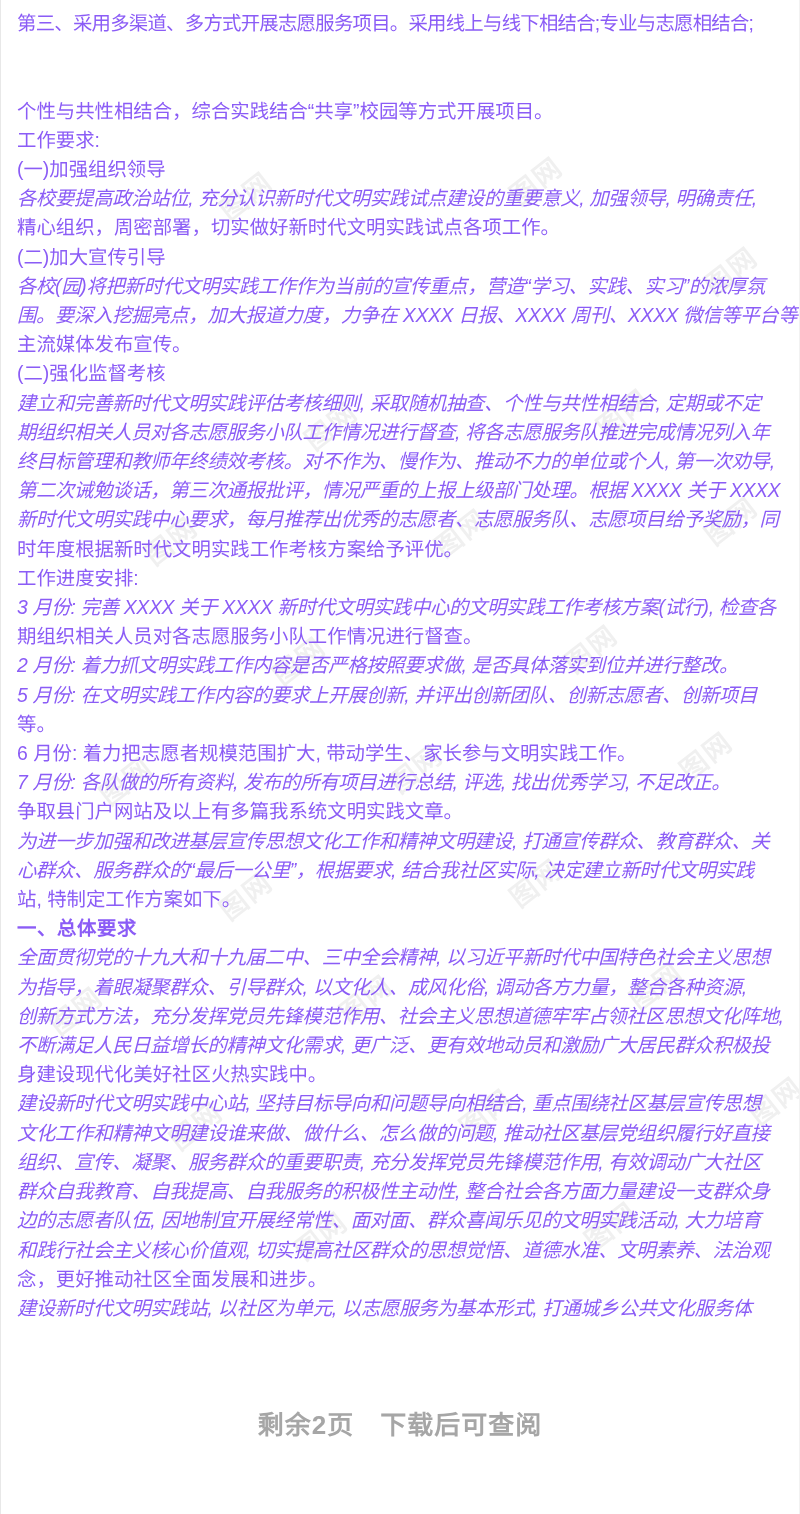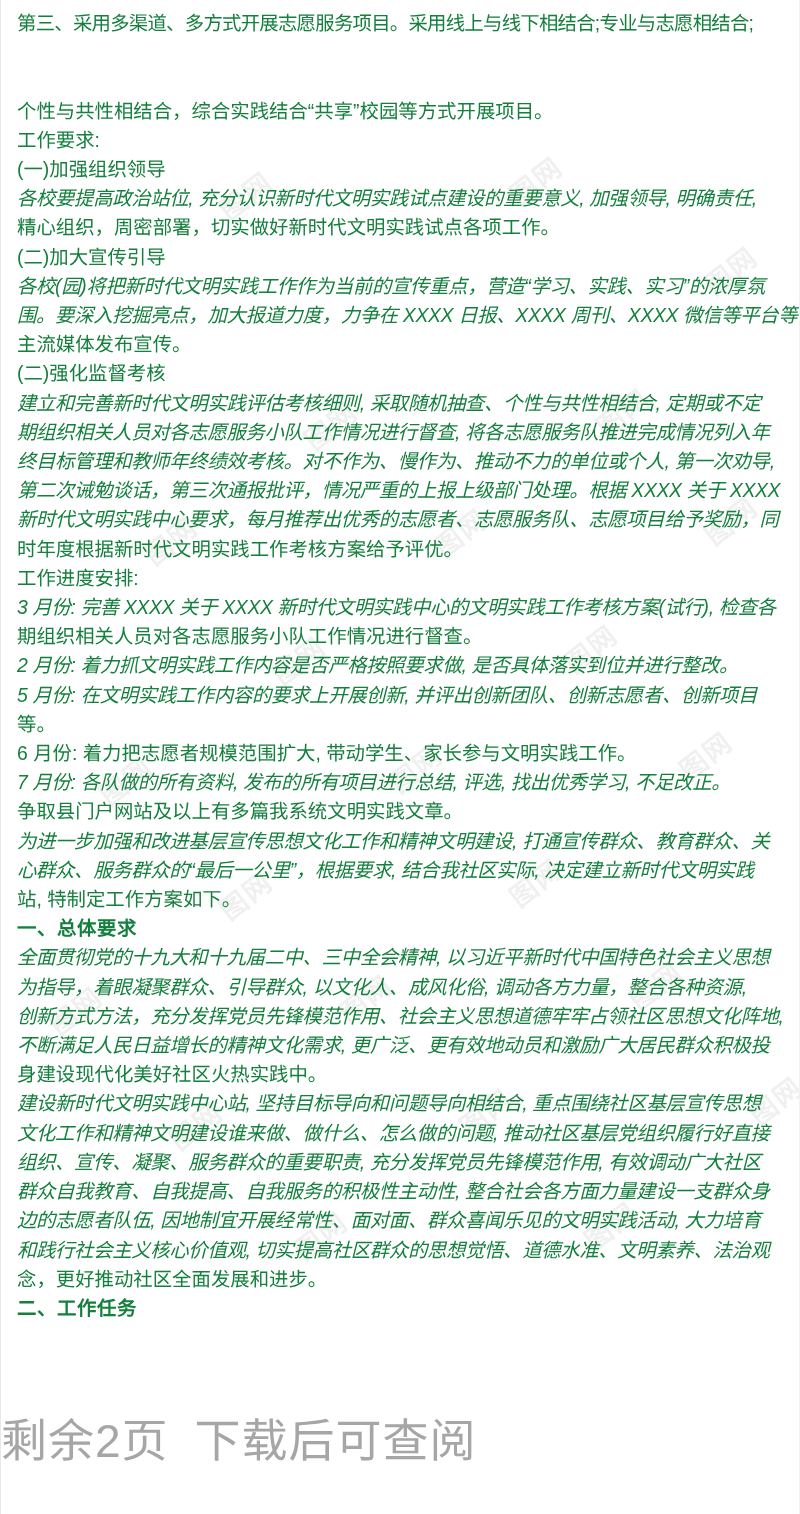--- a/index.html
+++ b/index.html
@@ -56,21 +56,21 @@
     z-index: 1;
     padding: 9px 14px 0 16px;
     box-sizing: border-box;
   }
 
   .line {
     font-size: 19.4px;
     line-height: 29.2px;
     white-space: nowrap;
     letter-spacing: 0px;
-    color: #15803d;
+    color: #8b5cf6;
     font-weight: 400;
   }
   .line.heading {
     font-weight: 700;
     letter-spacing: 0.6px;
   }
   .line.blank {
     height: 29.2px;
   }
   .line.tight {
@@ -89,23 +89,24 @@
     bottom: 0;
     height: 196px;
     background: #ffffff;
     z-index: 2;
   }
   .footer-note {
     position: absolute;
     left: 0;
     right: 0;
     top: 1404px;
+    text-align: center;
     z-index: 3;
-    font-size: 46px;
-    font-weight: 400;
+    font-size: 26px;
+    font-weight: 700;
     color: #a6a6a6;
     letter-spacing: 1px;
     white-space: nowrap;
   }
   .footer-note .gap {
     display: inline-block;
     width: 26px;
   }
 </style>
 </head>
@@ -177,21 +178,20 @@
       <div class="line tight">创新方式方法，充分发挥党员先锋模范作用、社会主义思想道德牢牢占领社区思想文化阵地,</div>
       <div class="line tight">不断满足人民日益增长的精神文化需求, 更广泛、更有效地动员和激励广大居民群众积极投</div>
       <div class="line">身建设现代化美好社区火热实践中。</div>
       <div class="line tight">建设新时代文明实践中心站, 坚持目标导向和问题导向相结合, 重点围绕社区基层宣传思想</div>
       <div class="line tight">文化工作和精神文明建设谁来做、做什么、怎么做的问题, 推动社区基层党组织履行好直接</div>
       <div class="line tight">组织、宣传、凝聚、服务群众的重要职责, 充分发挥党员先锋模范作用, 有效调动广大社区</div>
       <div class="line tight">群众自我教育、自我提高、自我服务的积极性主动性, 整合社会各方面力量建设一支群众身</div>
       <div class="line tight">边的志愿者队伍, 因地制宜开展经常性、面对面、群众喜闻乐见的文明实践活动, 大力培育</div>
       <div class="line tight">和践行社会主义核心价值观, 切实提高社区群众的思想觉悟、道德水准、文明素养、法治观</div>
       <div class="line">念，更好推动社区全面发展和进步。</div>
-      <div class="line heading">二、工作任务</div>
       <div class="line tight">建设新时代文明实践站, 以社区为单元, 以志愿服务为基本形式, 打通城乡公共文化服务体</div>
       <div class="line tight">系的运行机制、群众性精神文明创建活动的引导机制, 整合人员队伍、资金资源、平台载体、</div>
     </div>
 
   <div class="footer-fade"></div>
   <div class="footer-note">
     <span>剩余2页</span><span class="gap"></span><span>下载后可查阅</span>
   </div>
 
 </div>

